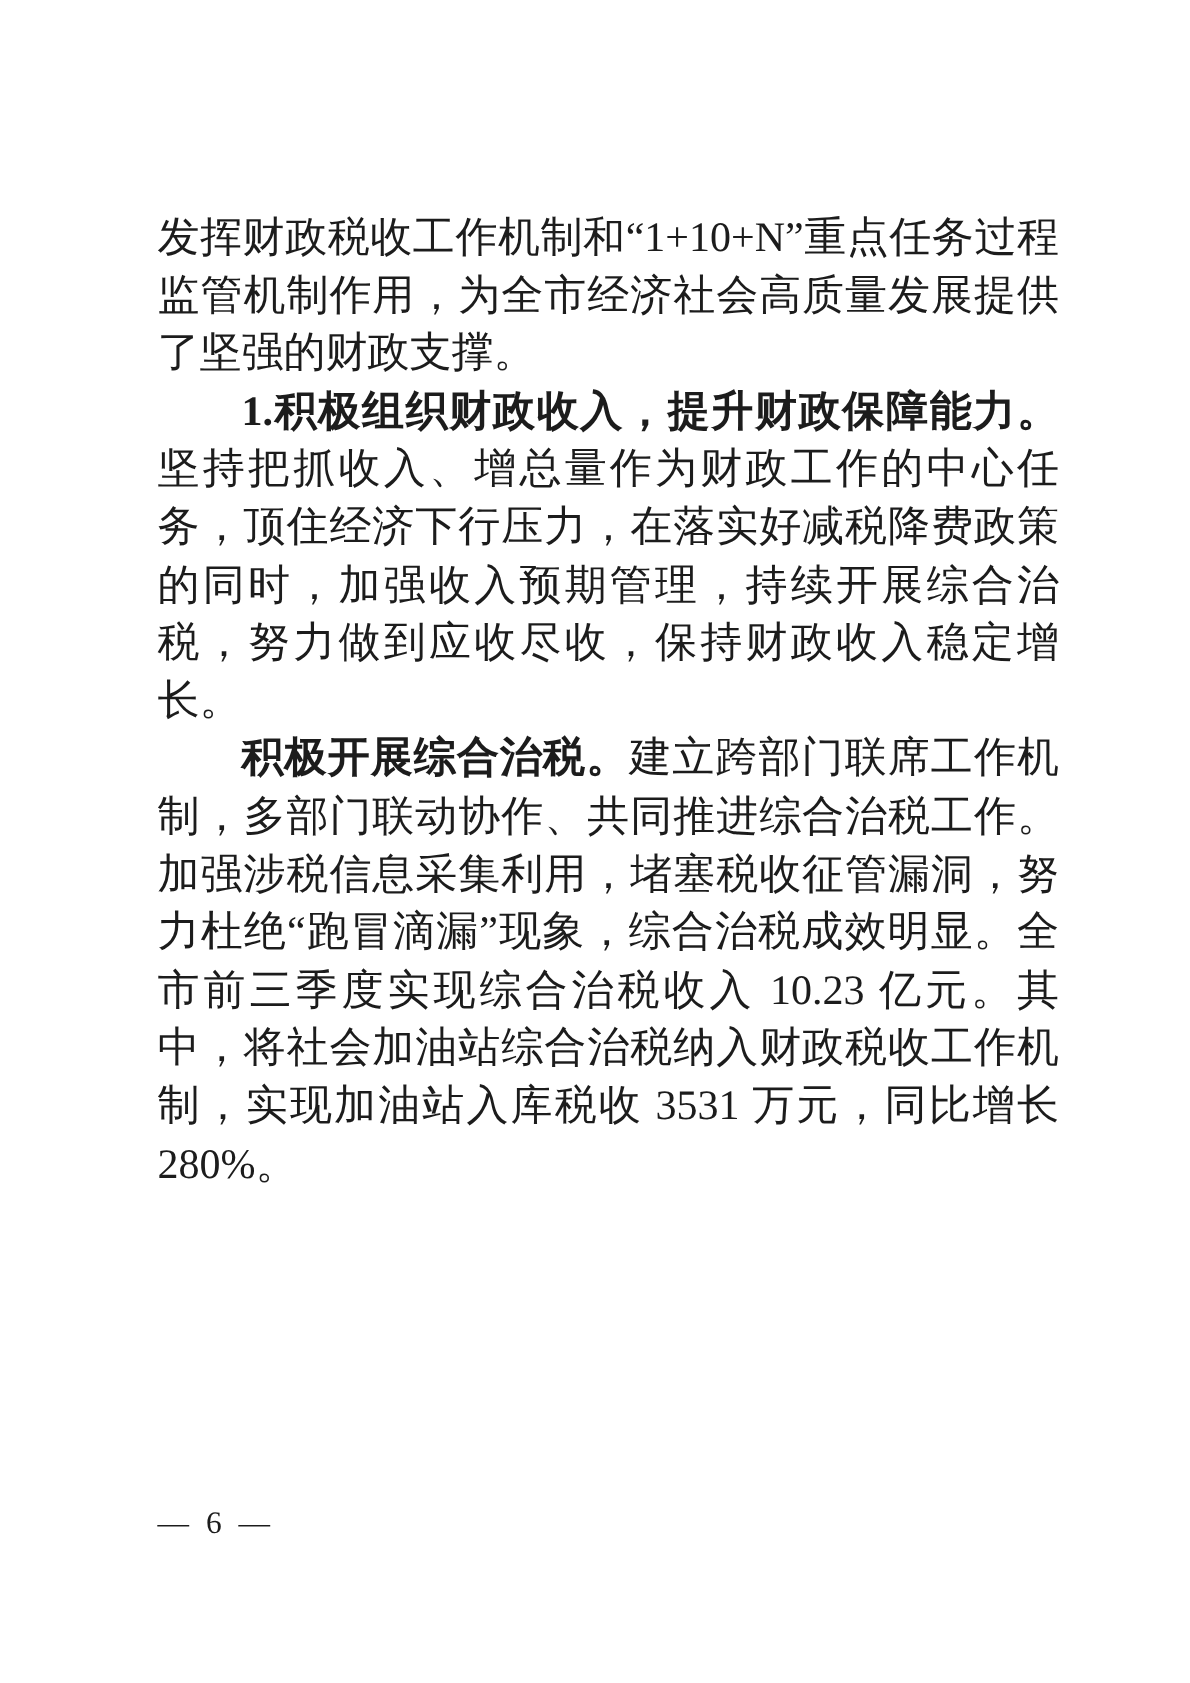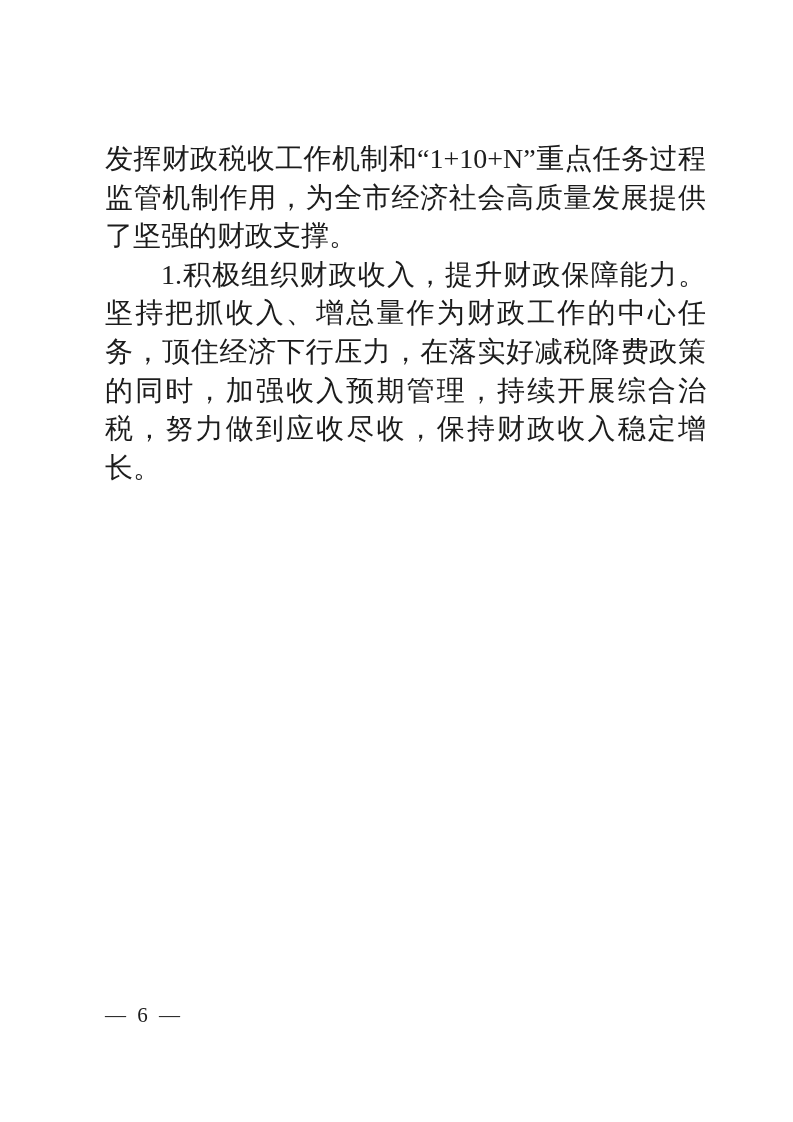--- a/index.html
+++ b/index.html
@@ -27,35 +27,36 @@
   }
   .doc-text p.para {
     margin: 0;
     padding: 0;
     text-indent: 0;
   }
   .doc-text p.para.indent {
     text-indent: 2em;
   }
   .doc-text .lead {
-    font-weight: 400;
+    font-weight: 700;
   }
   .page-number {
     position: absolute;
     left: 105px;
     top: 1001px;
     font-size: 21px;
     line-height: 28px;
     letter-spacing: 3px;
     color: #1c1c1c;
     white-space: pre;
   }
 </style>
 </head>
 <body>
 
 <div class="page">
   <div class="doc-text">
       <p class="para"><span>发挥财政税收工作机制和“1+10+N”重点任务过程监管机制作用，为全市经济社会高质量发展提供了坚强的财政支撑。</span></p>
       <p class="para indent"><b class="lead">1.积极组织财政收入，提升财政保障能力。</b><span>坚持把抓收入、增总量作为财政工作的中心任务，顶住经济下行压力，在落实好减税降费政策的同时，加强收入预期管理，持续开展综合治税，努力做到应收尽收，保持财政收入稳定增长。</span></p>
+      <p class="para indent"><b class="lead">积极开展综合治税。</b><span>建立跨部门联席工作机制，多部门联动协作、共同推进综合治税工作。加强涉税信息采集利用，堵塞税收征管漏洞，努力杜绝“跑冒滴漏”现象，综合治税成效明显。全市前三季度实现综合治税收入 10.23 亿元。其中，将社会加油站综合治税纳入财政税收工作机制，实现加油站入库税收 3531 万元，同比增长 280%。</span></p>
     </div>
   <div class="page-number">— 6 —</div>
 </div>
 
 </body></html>

